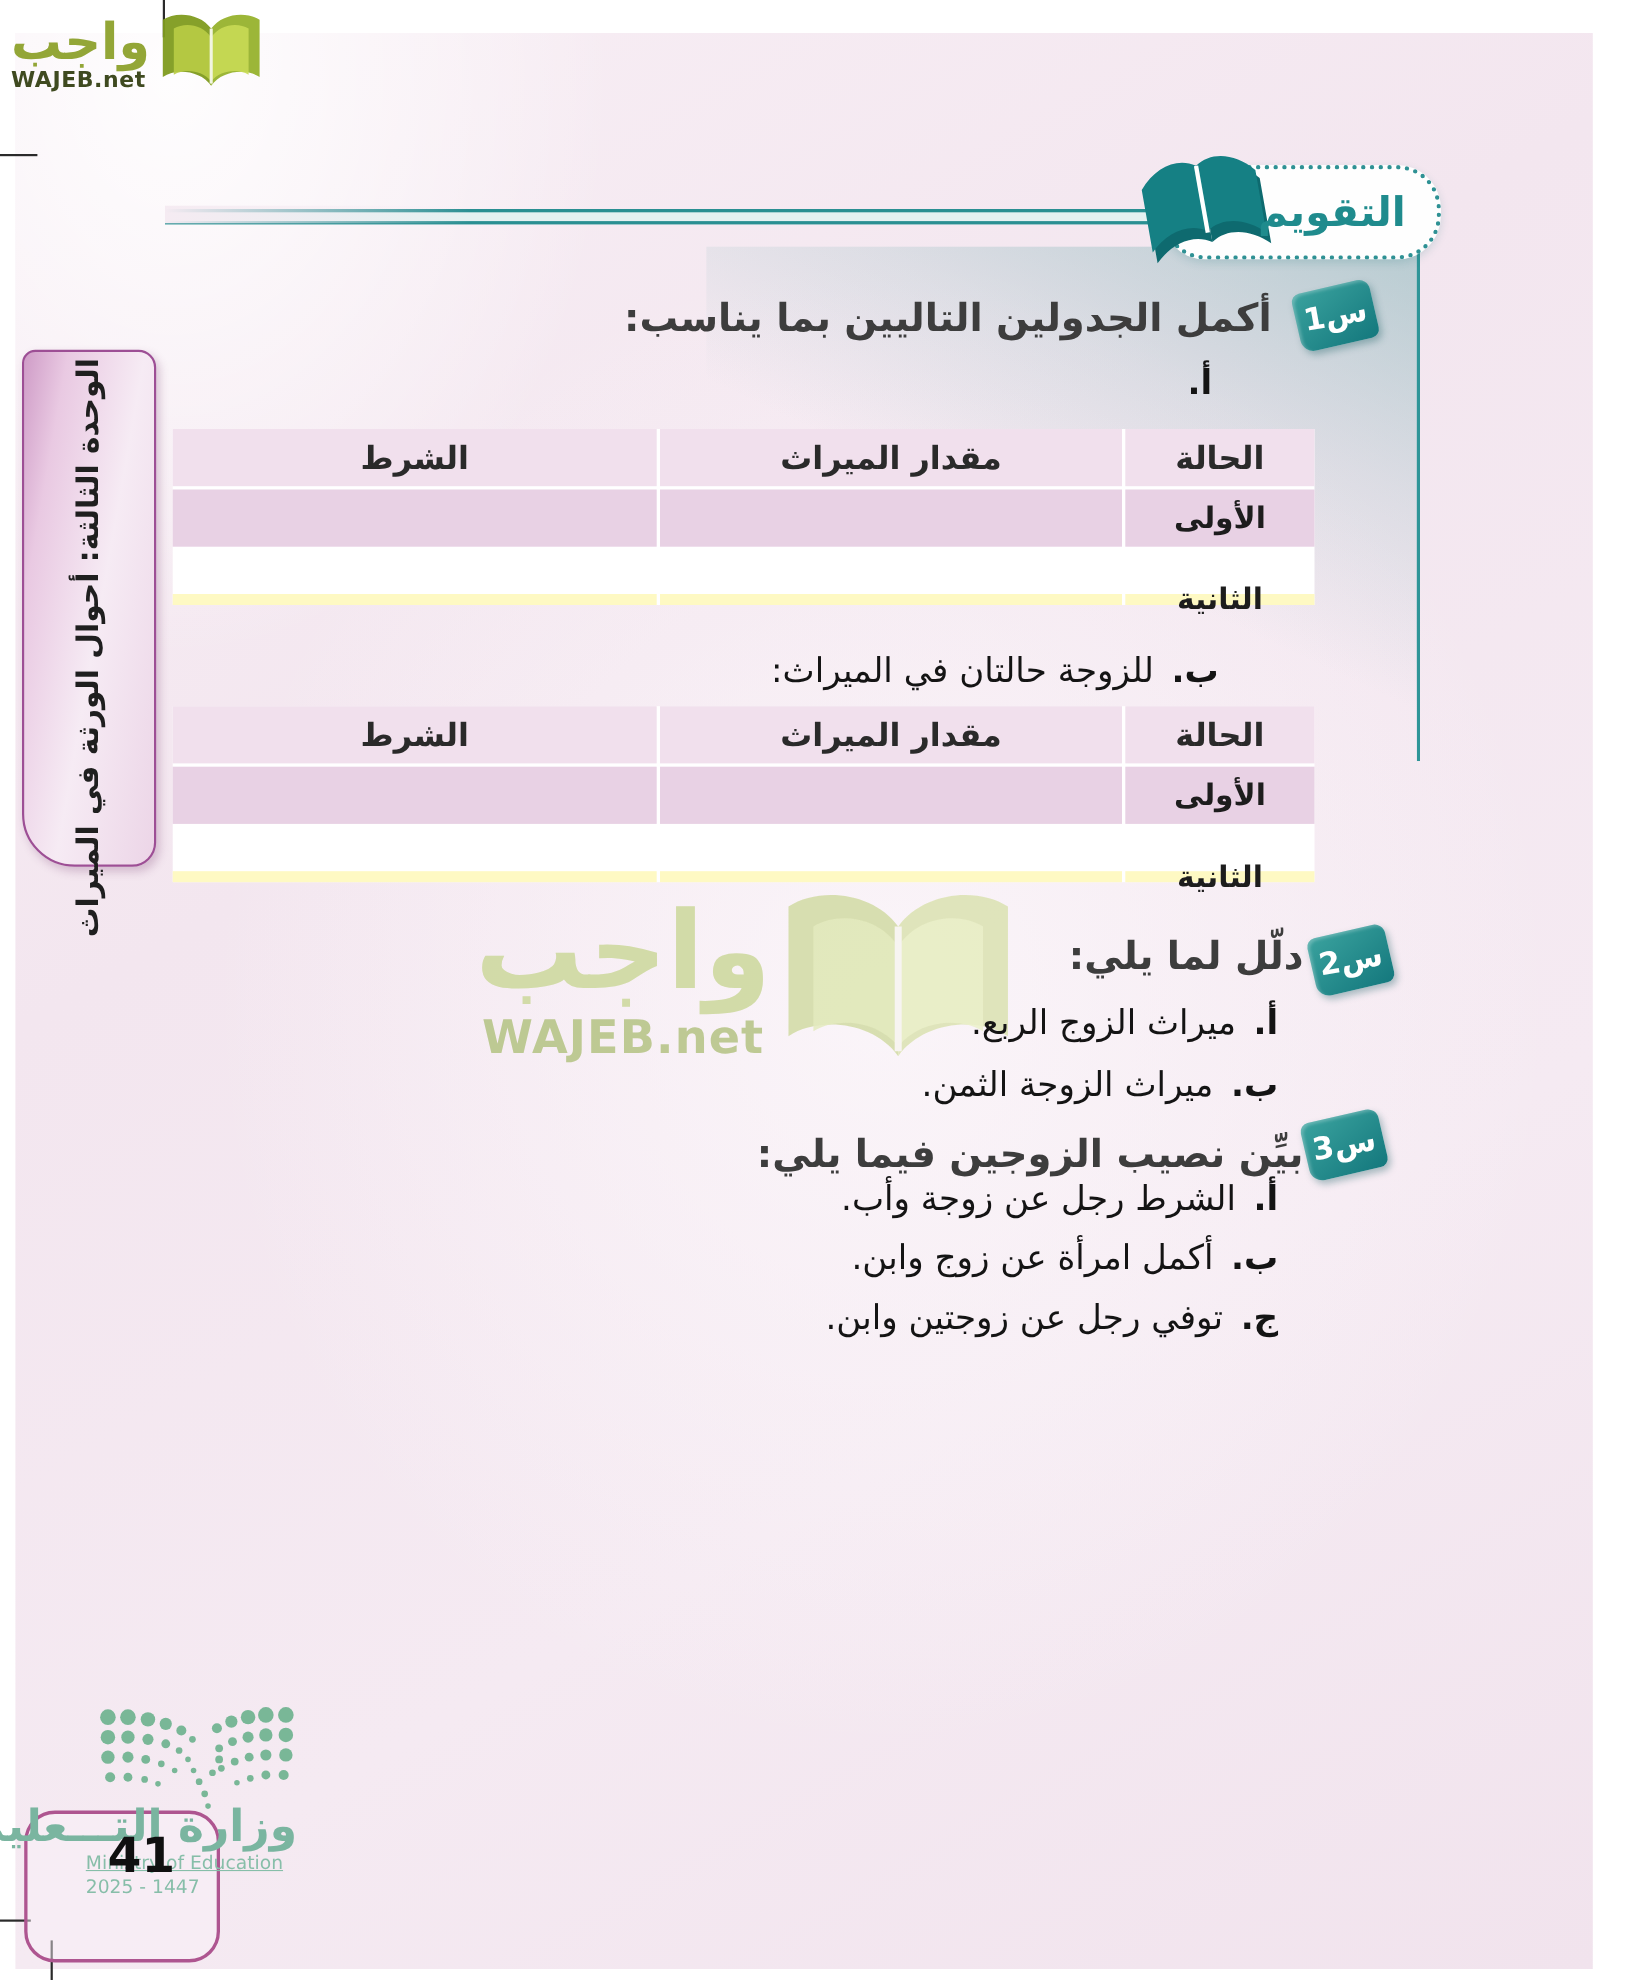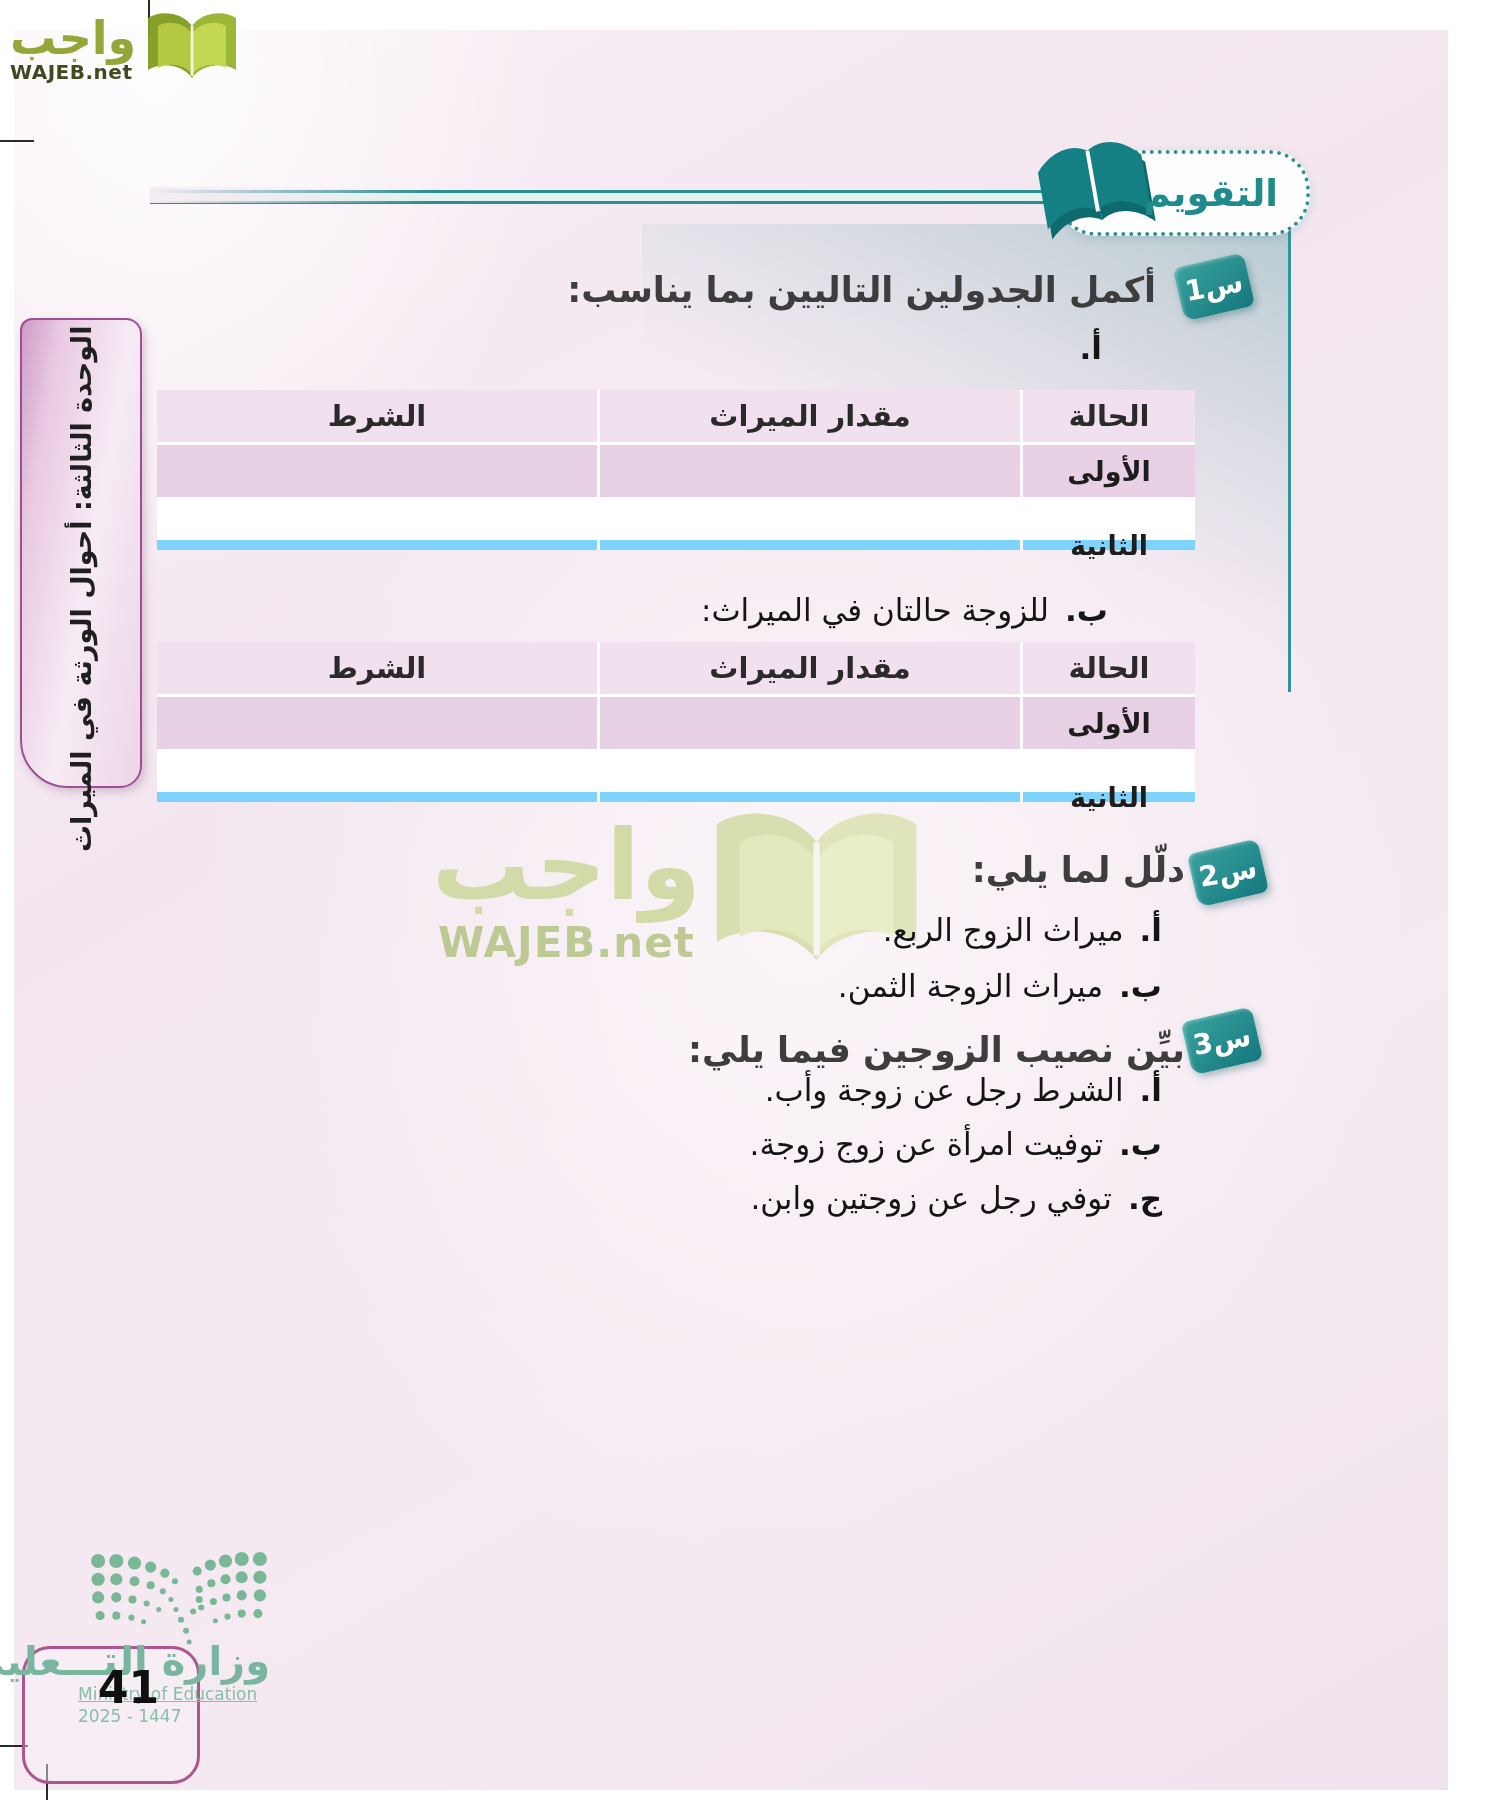--- a/index.html
+++ b/index.html
@@ -75,21 +75,21 @@
 
   
   .inh-table{left:157px;width:1038px;direction:rtl;display:grid;
     grid-template-columns:172px 420px 440px;grid-template-rows:52px 52px 50px;
     gap:3px;background:#ffffff;}
   .table-a{top:390px;}
   .table-b{top:642px;}
   .cell{display:flex;align-items:center;justify-content:center;}
   .cell.head{background:#f1e0ed;font-size:29px;font-weight:bold;color:#2a2a2a;}
   .cell.r1{background:#e8d1e4;}
-  .cell.r2{background:#7dd3fc;margin-top:40px;}
+  .cell.r2{background:#fef9c3;margin-top:40px;}
   .cell.case-lbl{font-size:27px;font-weight:600;color:#1d1d1d;}
 
   
   .wm{left:432px;top:806px;width:490px;height:200px;display:flex;align-items:flex-start;opacity:.85;}
   .wm-txt{display:flex;flex-direction:column;align-items:center;padding-top:10px;}
   .wm-ar{font-size:98px;font-weight:bold;color:#ccd89b;line-height:98px;}
   .wm-en{font-size:42px;font-weight:bold;color:#b4c383;letter-spacing:1px;margin-top:4px;}
   .wm-book{width:235px;height:195px;margin-right:-10px;opacity:.9;}
 
   
@@ -216,21 +216,21 @@
 <div class="abs q-badge badge3">
   <span>س3</span>
 </div>
 <div class="abs q-title q3-title">بيِّن نصيب الزوجين فيما يلي:</div>
 <div class="abs sub-item q3a">
   <span class="lbl">أ.</span>
   <span>الشرط رجل عن زوجة وأب.</span>
 </div>
 <div class="abs sub-item q3b">
   <span class="lbl">ب.</span>
-  <span>توفيت امرأة عن زوج زوجة.</span>
+  <span>أكمل امرأة عن زوج وابن.</span>
 </div>
 <div class="abs sub-item q3c">
   <span class="lbl">ج.</span>
   <span>توفي رجل عن زوجتين وابن.</span>
 </div>
 
 <div class="abs unit-tab">
   <span class="unit-tab-label">الوحدة الثالثة: أحوال الورثة في الميراث</span>
 </div>
 

